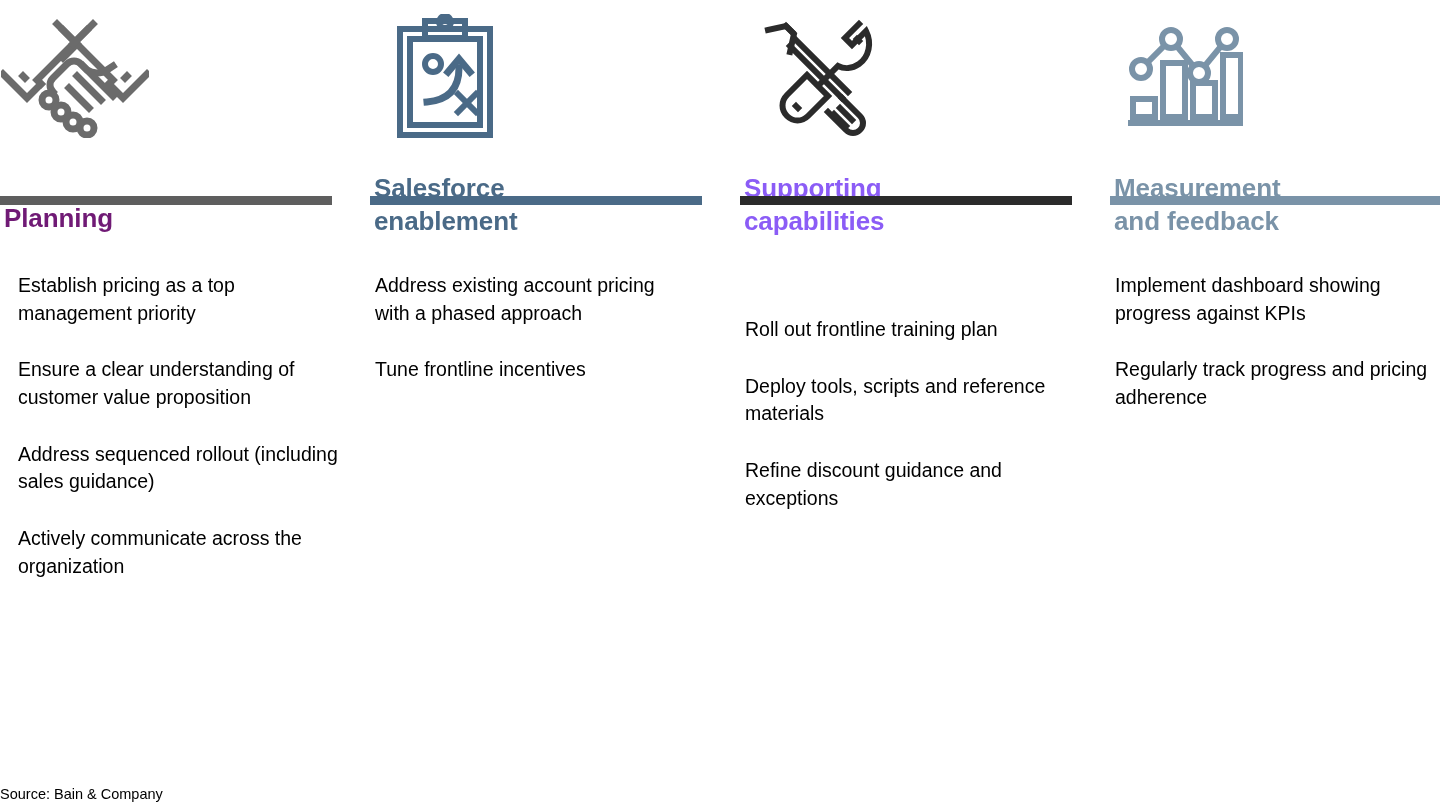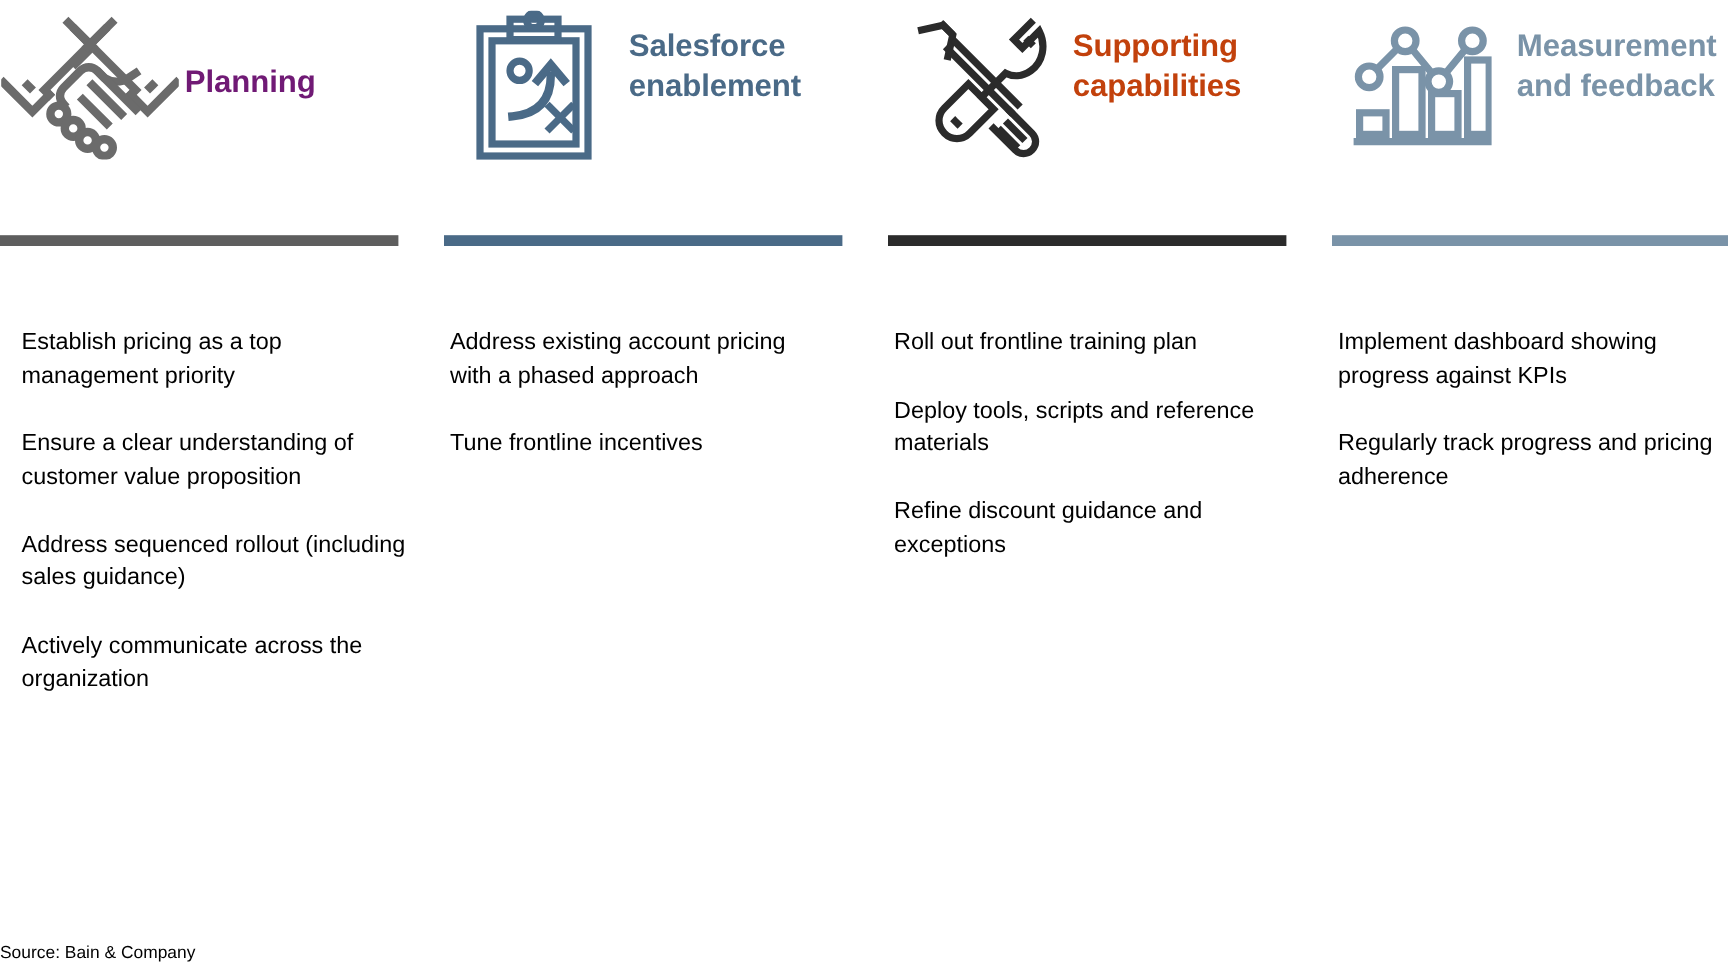--- a/index.html
+++ b/index.html
@@ -42,21 +42,21 @@
   .col-3 { left: 1110px; }
 
   
   .col-head {
     position: absolute;
     left: 0;
     top: 0;
     width: 332px;
     height: 180px;
     display: flex;
-    flex-direction: row;
+    flex-direction: column;
     align-items: flex-start;
   }
 
   .icon-box {
     width: 150px;
     height: 140px;
     flex: 0 0 150px;
     display: flex;
     align-items: center;
     justify-content: center;
@@ -87,21 +87,21 @@
   }
 
   
   .bullets {
     position: absolute;
     left: 18px;
     top: 272px;
     width: 324px;
   }
   .col-1 .bullets { left: 5px; width: 300px; }
-  .col-2 .bullets { left: 5px; width: 340px; }
+  .col-2 .bullets { left: 5px; width: 340px; margin-top: 44px; }
   .col-3 .bullets { left: 5px; width: 335px; }
 
   .bullet {
     font-size: 19.5px;
     line-height: 1.42;
     color: #000000;
     margin-bottom: 29px;
   }
   .bullet:last-child { margin-bottom: 0; }
 
@@ -195,21 +195,21 @@
 
             <path d="M12 14 L30 10 L38 18 L34 36"></path>
             <path d="M30 10 L36 16"></path>
             <path d="M34 30 L86 82"></path>
             <path d="M40 24 L92 76"></path>
             <path d="M86 82 L104 100 C108 104 108 110 104 114 C100 118 94 118 90 114 L72 96"></path>
             <path d="M84 92 L96 104"></path>
             <path d="M78 98 L90 110"></path>
           </svg>
         </div>
-        <div class="col-title two-line" style="color:#c2410c;">Supporting
+        <div class="col-title two-line" style="color:#8b5cf6;">Supporting
 capabilities</div>
       </div>
       <div class="rule" style="background:#2b2b2b;"></div>
       <div class="bullets">
         <div class="bullet">Roll out frontline training plan</div>
         <div class="bullet">Deploy tools, scripts and reference materials</div>
         <div class="bullet">Refine discount guidance and exceptions</div>
       </div>
     </div>
 

